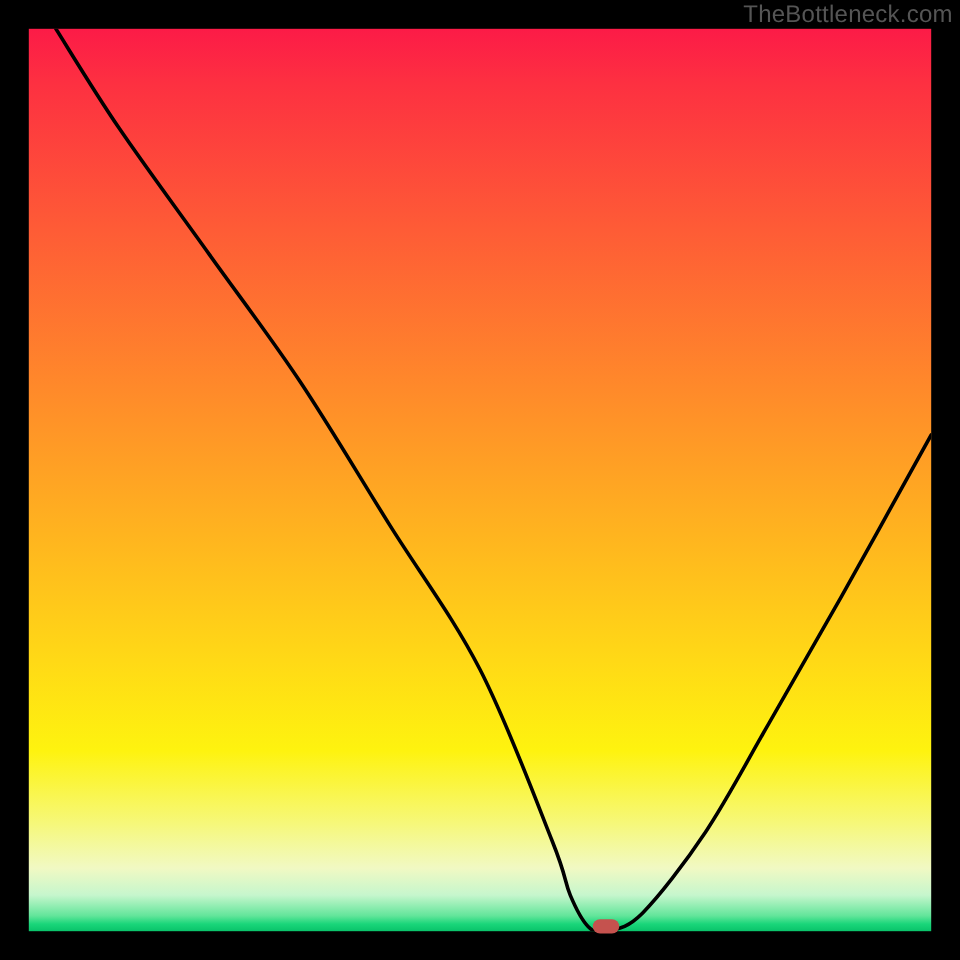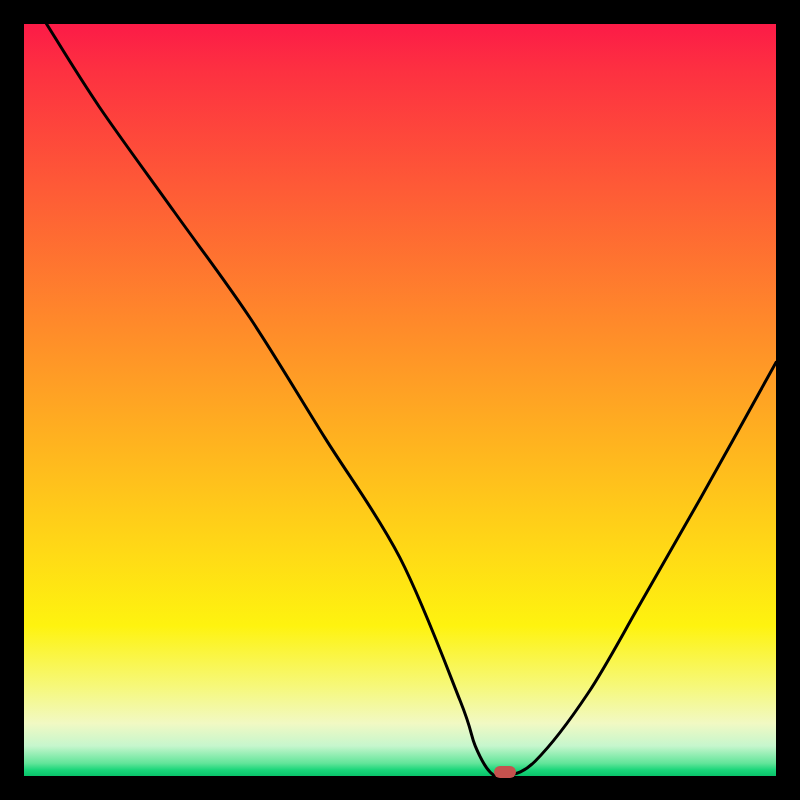--- a/index.html
+++ b/index.html
@@ -67,20 +67,21 @@
     border-radius: 6px;
     background: #c5524e;
     transform: translate(-50%, -50%);
     z-index: 5;
   }
 </style>
 </head>
 <body>
 
 <div class="outer">
+  <div class="watermark">TheBottleneck.com</div>
 
   <div class="plot">
     <div class="gradient"></div>
 
     <svg class="curve" viewBox="0 0 752 752" preserveAspectRatio="none">
       <path id="curve-path" fill="none" stroke="#000000" stroke-width="3" stroke-linecap="round" stroke-linejoin="round" d="M 22.56 0 C 31.333333333333332 13.78666666666667, 53.89333333333333 51.3866666666667, 75.2 82.72000000000003 C 96.50666666666667 114.05333333333336, 125.33333333333334 152.90666666666667, 150.4 188 C 175.46666666666667 223.09333333333333, 200.53333333333333 255.68000000000004, 225.6 293.28000000000003 C 250.66666666666666 330.88, 275.73333333333335 373.4933333333333, 300.8 413.59999999999997 C 325.8666666666667 453.70666666666665, 353.44 490.0533333333334, 376 533.9200000000001 C 398.56 577.7866666666667, 423.62666666666667 645.4666666666667, 436.15999999999997 676.8 C 448.69333333333327 708.1333333333332, 446.18666666666667 710.0133333333333, 451.2 721.92 C 456.2133333333333 733.8266666666666, 461.2266666666667 743.2266666666667, 466.24 748.24 C 471.25333333333333 753.2533333333333, 473.76000000000005 753.88, 481.28000000000003 752 C 488.8 750.12, 497.5733333333334 750.7466666666667, 511.36 736.96 C 525.1466666666666 723.1733333333334, 546.4533333333334 695.6, 564 669.28 C 581.5466666666666 642.9599999999999, 597.8399999999999 611.6266666666667, 616.64 579.04 C 635.44 546.4533333333333, 654.24 513.8666666666667, 676.8000000000001 473.76 C 699.3600000000001 433.6533333333333, 739.4666666666667 360.96, 752 338.4"></path>
     </svg>
 
     <div class="marker" id="marker" style="left: 481.28px; top: 748px; background: rgb(197, 82, 78);"></div>
   </div>

